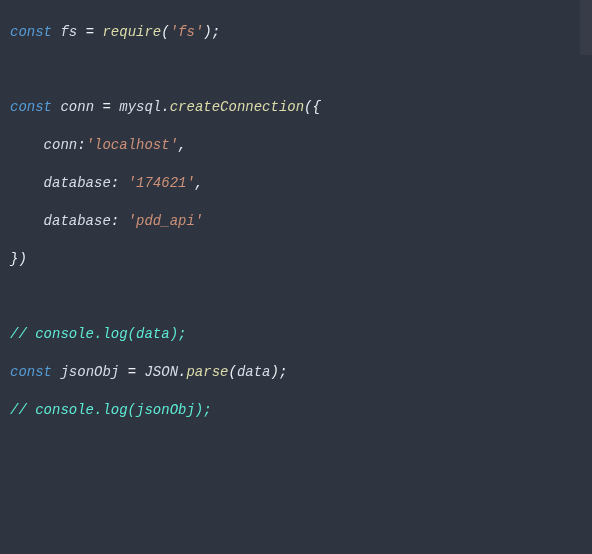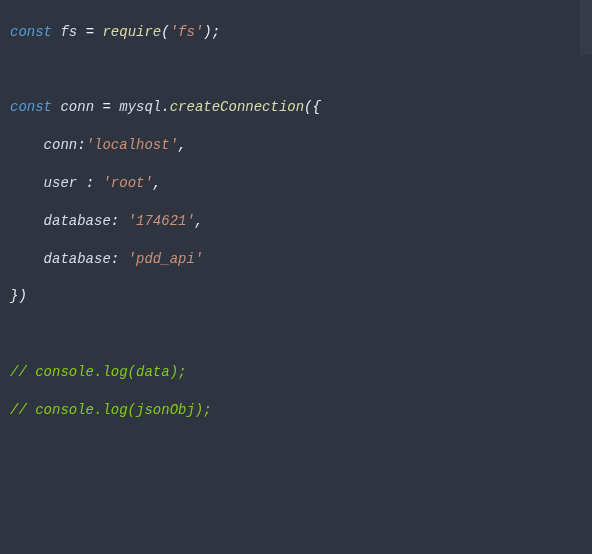--- a/index.html
+++ b/index.html
@@ -20,21 +20,21 @@
     padding: 4px 0 4px 10px;
     white-space: pre;
     position: relative;
   }
   .line { display: block; }
   .kw   { color: #569cd6; }           
   .id   { color: #d8dee9; }
   .fn   { color: #dcdcaa; }
   .str  { color: #ce9178; }
   .op   { color: #eceff4; }
-  .cmt  { color: #84cc16; }
+  .cmt  { color: #5eead4; }
   .prop { color: #d8dee9; }
   .paren{ color: #eceff4; }
 
   .minimap {
     position: absolute;
     top: 0;
     right: 0;
     width: 12px;
     height: 554px;
     background: linear-gradient(#3a3f4b 0%, #3a3f4b 10%, #2e3440 10%, #2e3440 100%);
@@ -42,26 +42,26 @@
   }
 </style>
 </head>
 <body>
 
 <div class="code">
 <span class="line"><span class="kw">const</span> <span class="id">fs</span> <span class="op">=</span> <span class="fn">require</span><span class="paren">(</span><span class="str">'fs'</span><span class="paren">)</span><span class="op">;</span></span>
 <span class="line"> </span>
 <span class="line"><span class="kw">const</span> <span class="id">conn</span> <span class="op">=</span> <span class="id">mysql</span><span class="op">.</span><span class="fn">createConnection</span><span class="paren">({</span></span>
 <span class="line"><span>    </span><span class="prop">conn</span><span class="op">:</span><span class="str">'localhost'</span><span class="op">,</span></span>
-<span class="line"><span>    </span><span class="prop">user </span><span class="op">:</span><span class="str"> 'root'</span><span class="op">,</span></span>
 <span class="line"><span>    </span><span class="prop">database</span><span class="op">: </span><span class="str">'174621'</span><span class="op">,</span></span>
 <span class="line"><span>    </span><span class="prop">database</span><span class="op">: </span><span class="str">'pdd_api'</span></span>
 <span class="line"><span class="paren">})</span></span>
 <span class="line"> </span>
 <span class="line"><span class="cmt">// console.log(data);</span></span>
+<span class="line"><span class="kw">const</span> <span class="id">jsonObj</span> <span class="op">=</span> <span class="id">JSON</span><span class="op">.</span><span class="fn">parse</span><span class="paren">(</span><span class="id">data</span><span class="paren">)</span><span class="op">;</span></span>
 <span class="line"><span class="cmt">// console.log(jsonObj);</span></span>
 
 
 
 
 
 
 
 
 

